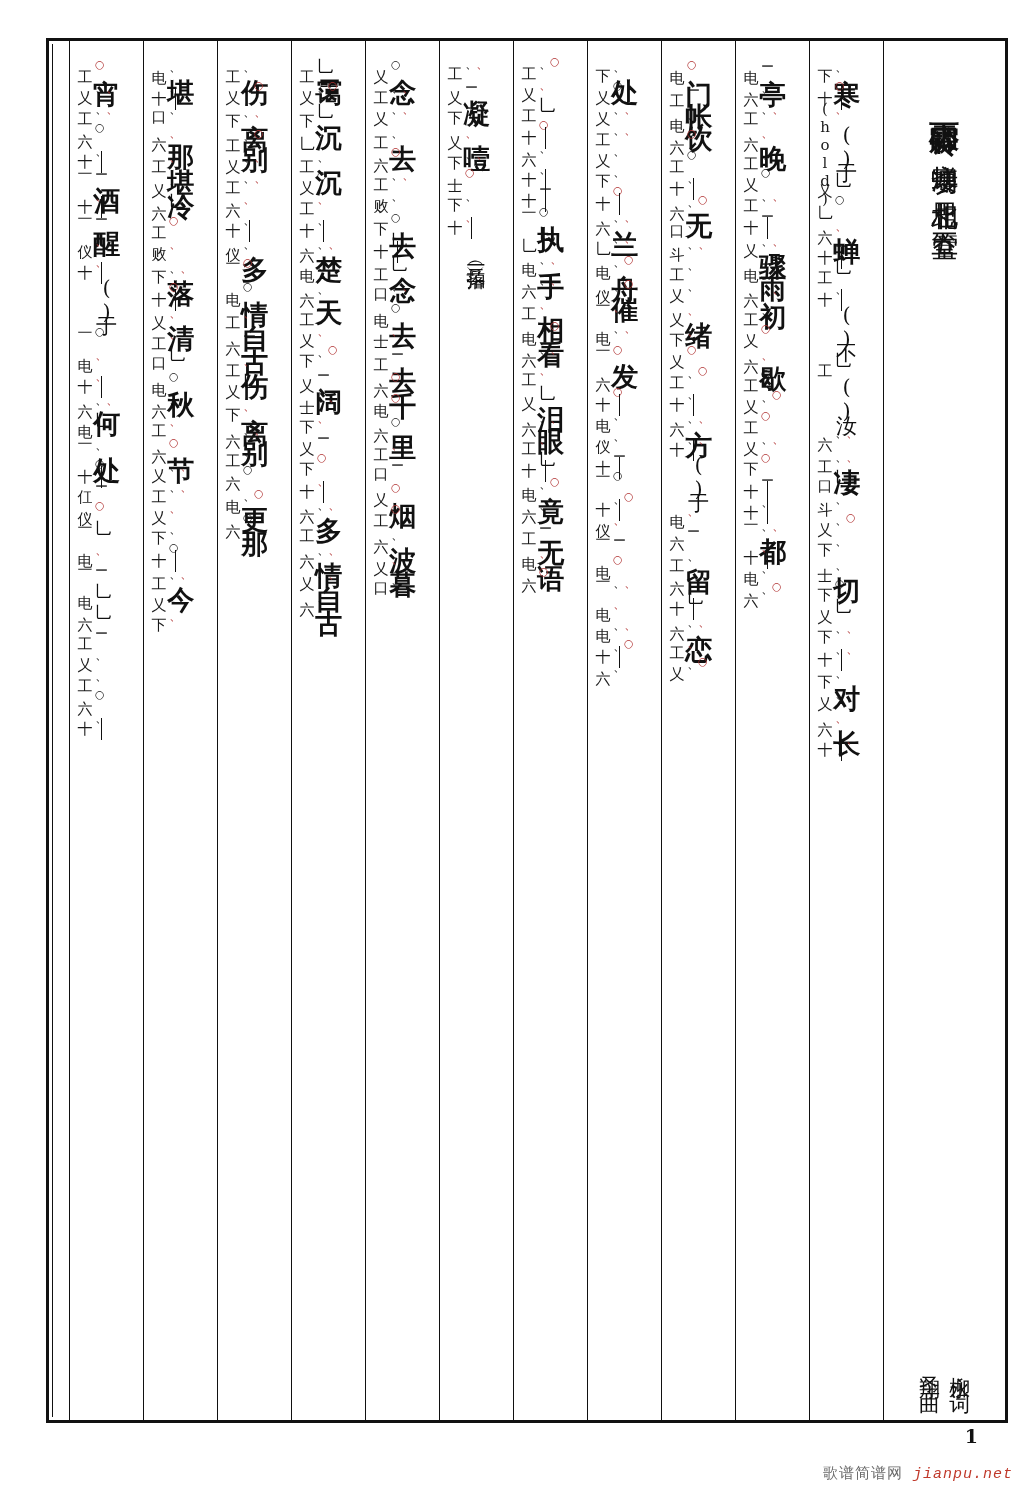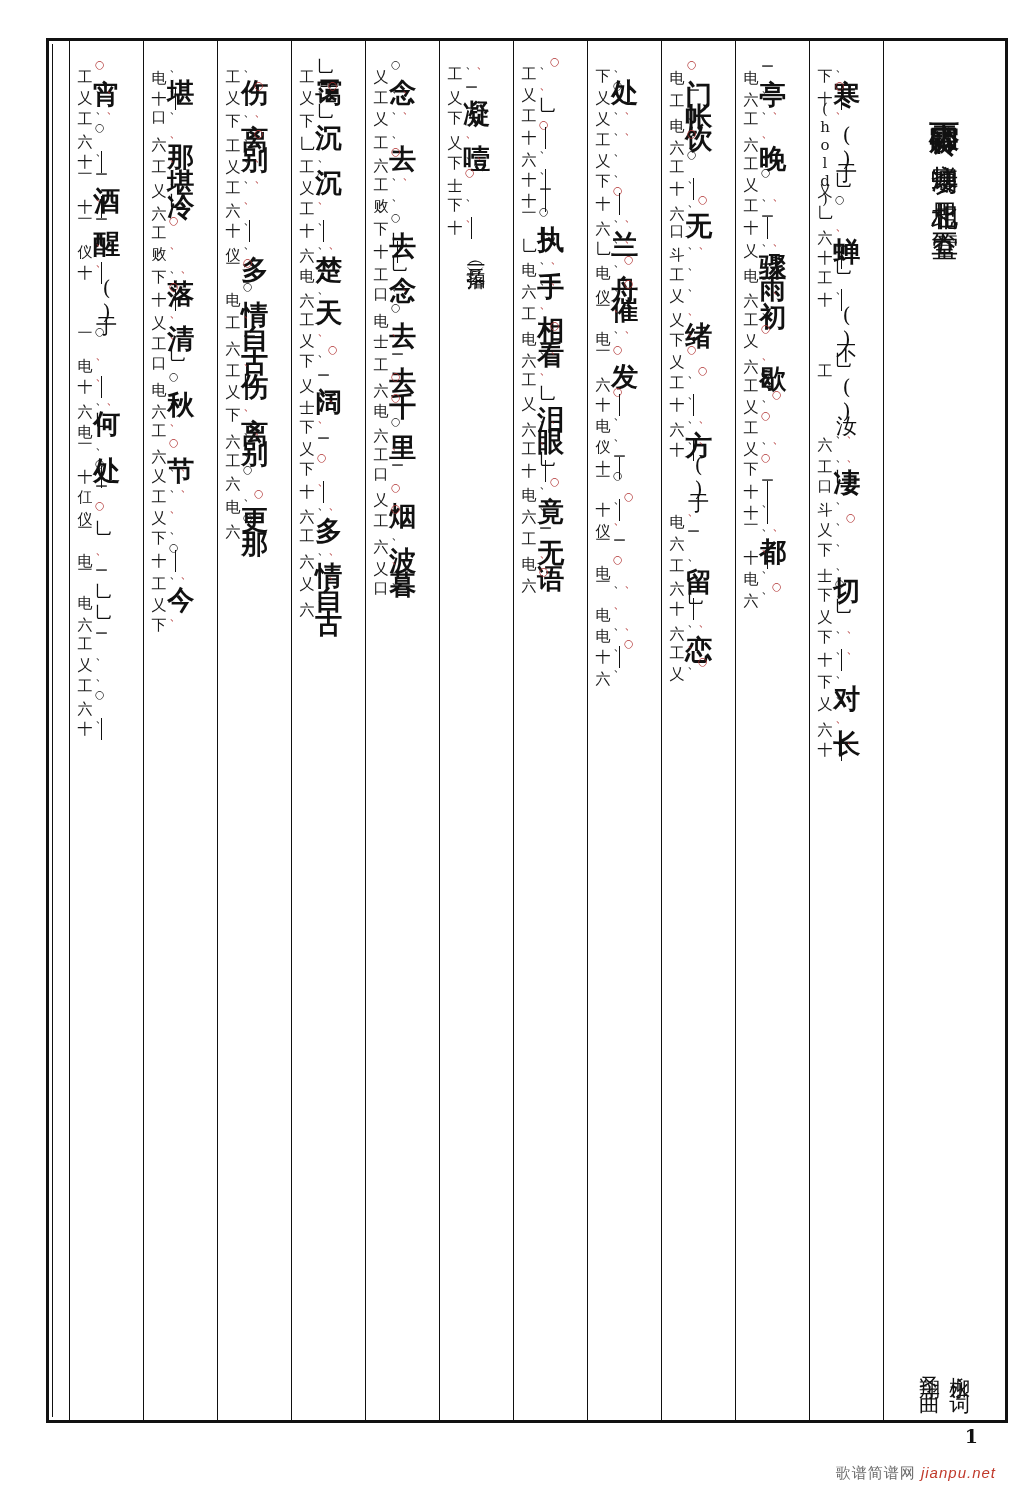--- a/index.html
+++ b/index.html
@@ -117,23 +117,23 @@
     font-size:19px;line-height:1.2;margin-top:26px;
   }
 
   
   .pageno{
     position:absolute;right:46px;bottom:44px;
     font-size:19px;font-weight:700;color:#111;
   }
   
   .watermark{
-    position:absolute;right:28px;bottom:8px;
+    position:absolute;right:11px;bottom:8px;
     font-size:15px;color:#6b6b6b;letter-spacing:1px;
-    font-family:Liberation Sans, sans-serif;
+    font-family:Liberation Mono, monospace;
   }
   .watermark .wm-red{color:#c0392b;font-style:italic;}
 </style>
 </head>
 <body>
 
 <div id="sheet">
 
   <div class="frame"></div>
   <div class="frame-inner"></div>

